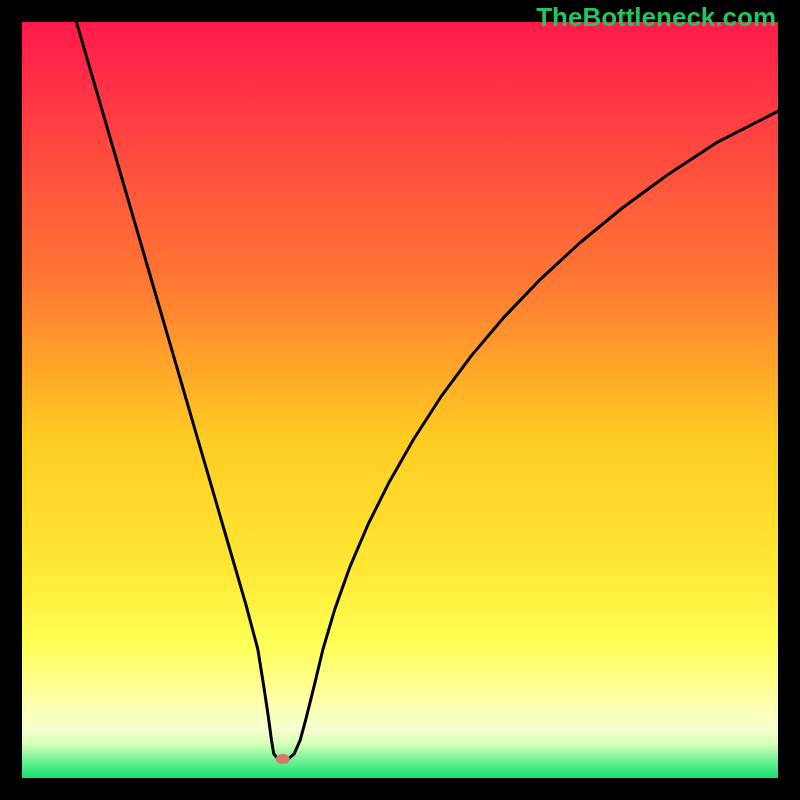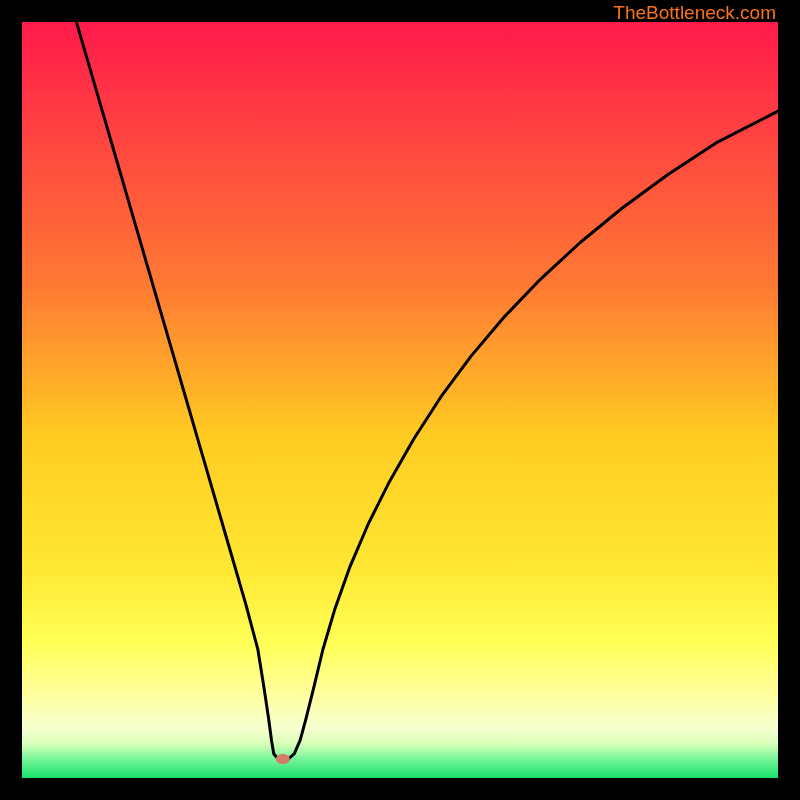--- a/index.html
+++ b/index.html
@@ -16,23 +16,24 @@
     top: 22px;
     width: 756px;
     height: 756px;
     background: #000;
   }
   .attribution {
     position: absolute;
     top: 2px;
     right: 24px;
     font-family: Arial, Helvetica, sans-serif;
-    font-size: 19px;
-    color: #f97316;
+    font-size: 26px;
+    color: #22c55e;
     letter-spacing: 0px;
+    font-weight: bold;
   }
   svg.plot {
     position: absolute;
     left: 0;
     top: 0;
     width: 756px;
     height: 756px;
     display: block;
   }
 </style>

